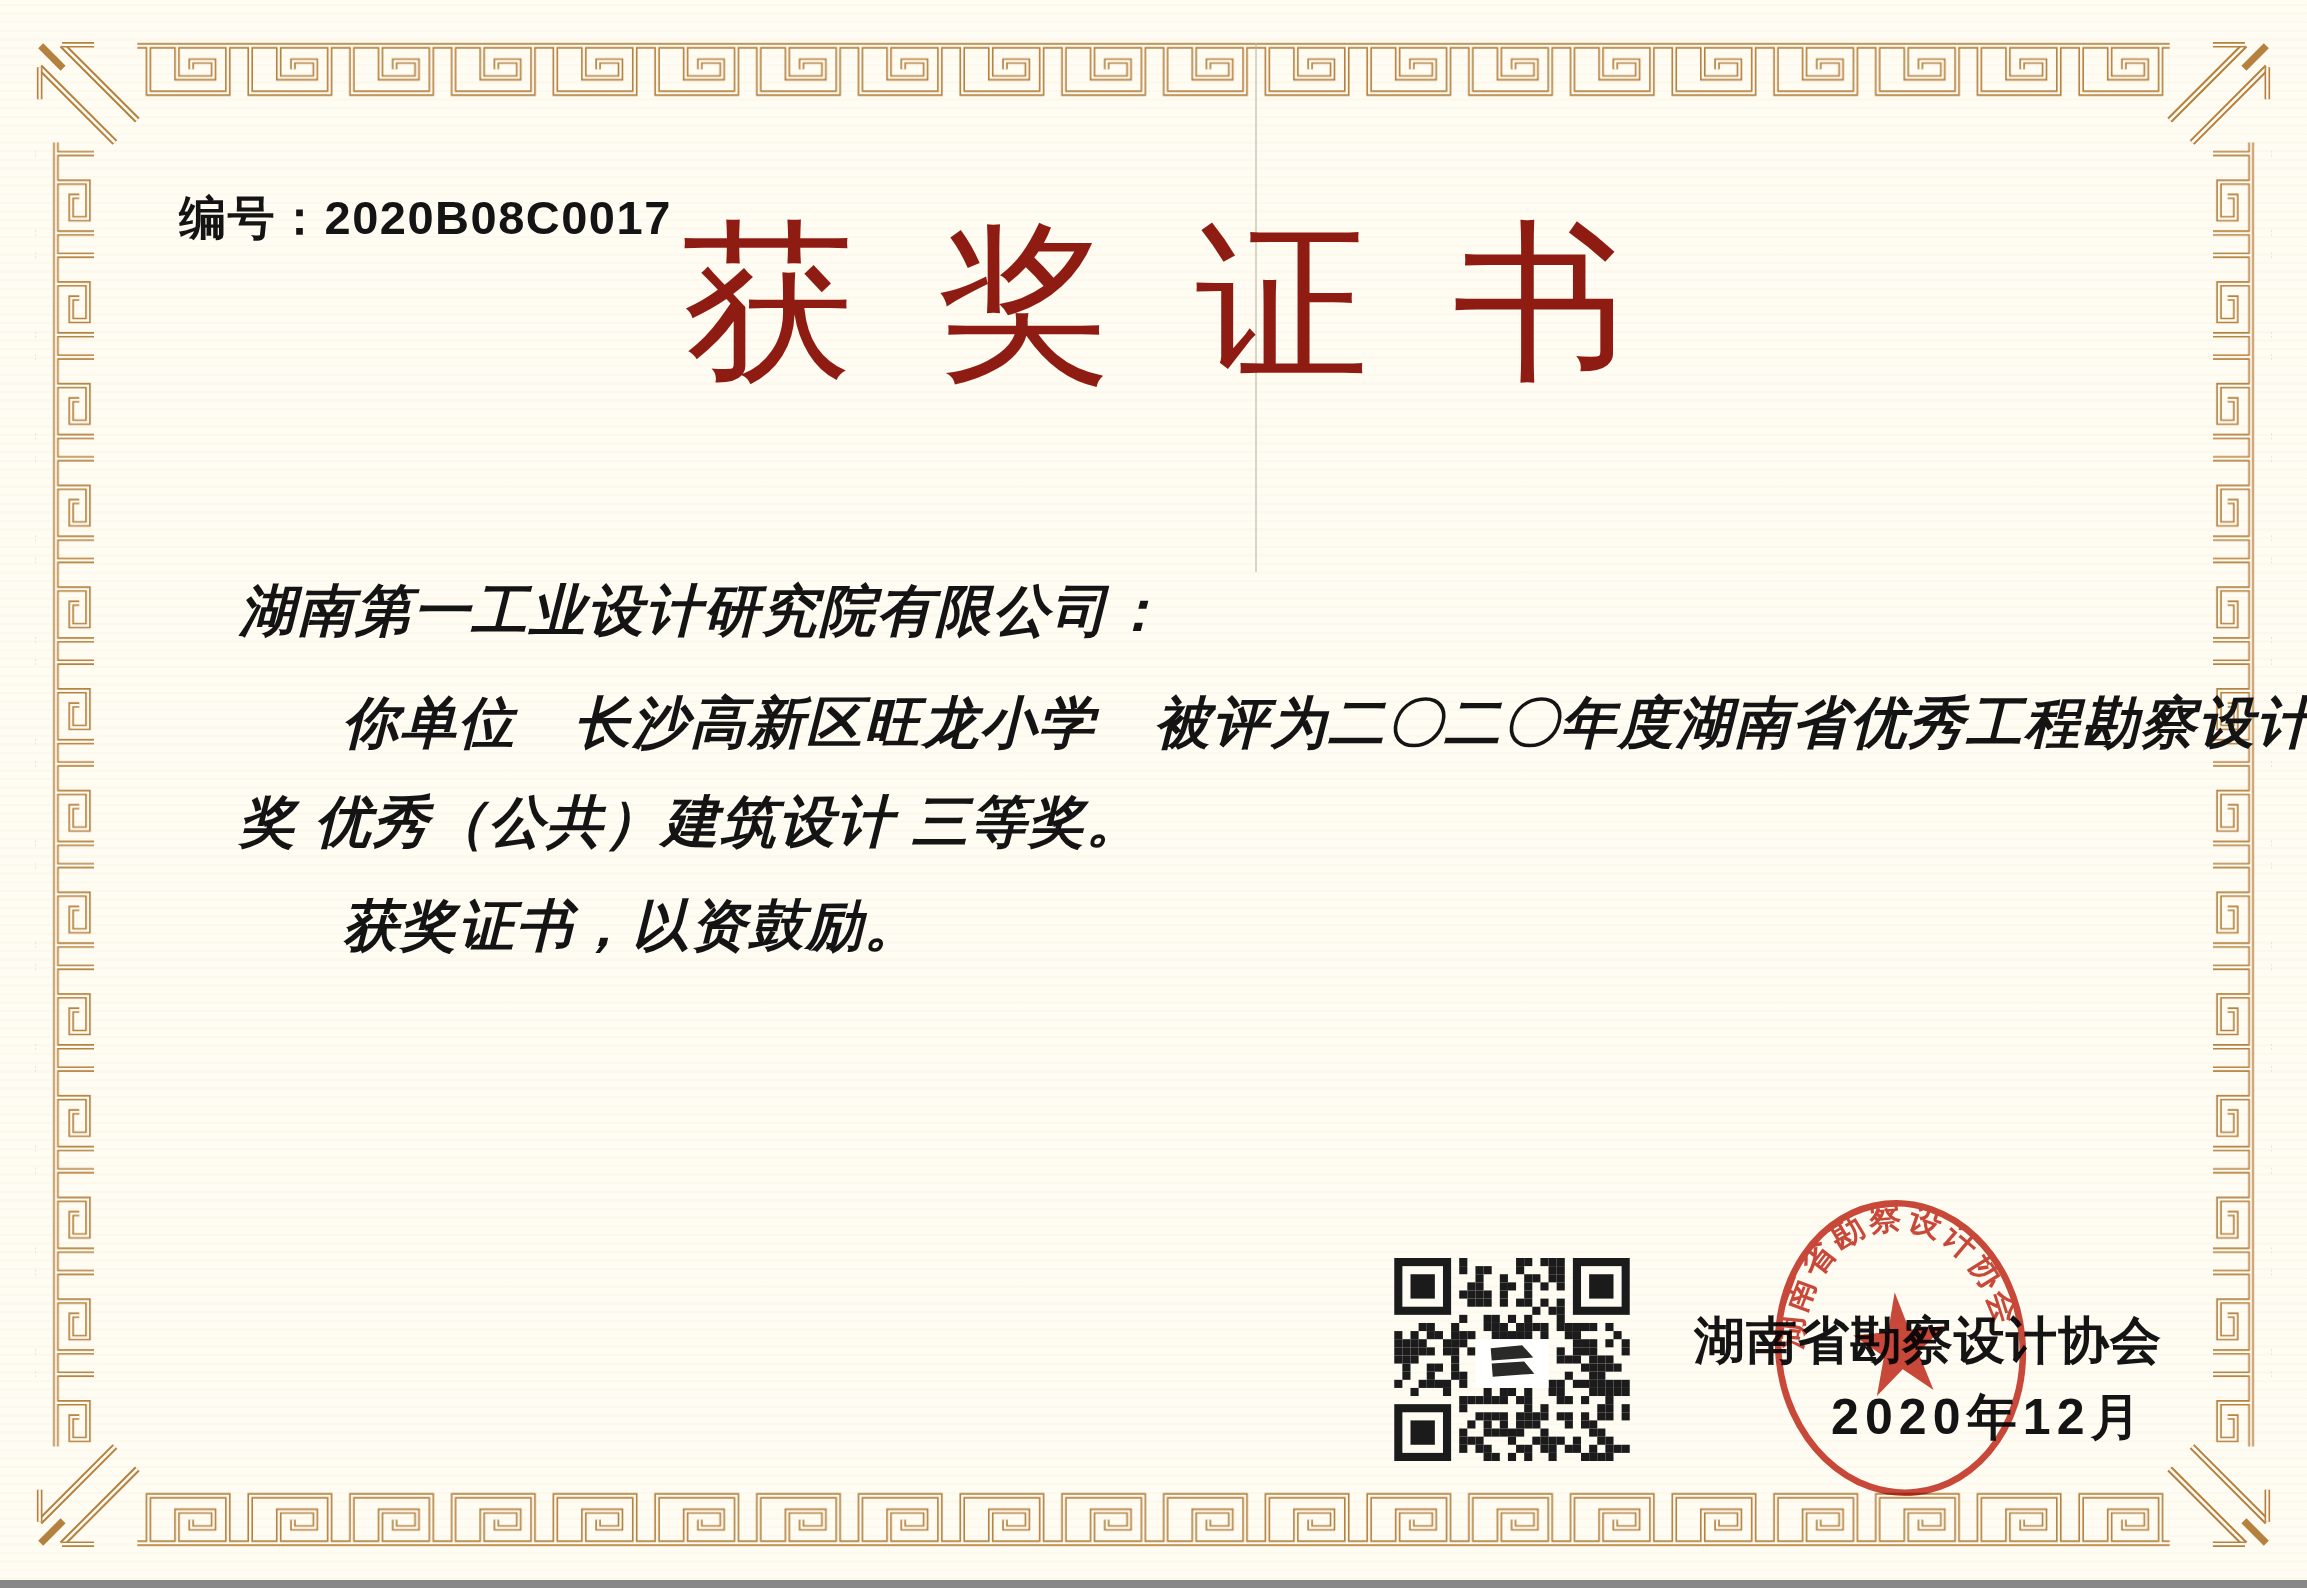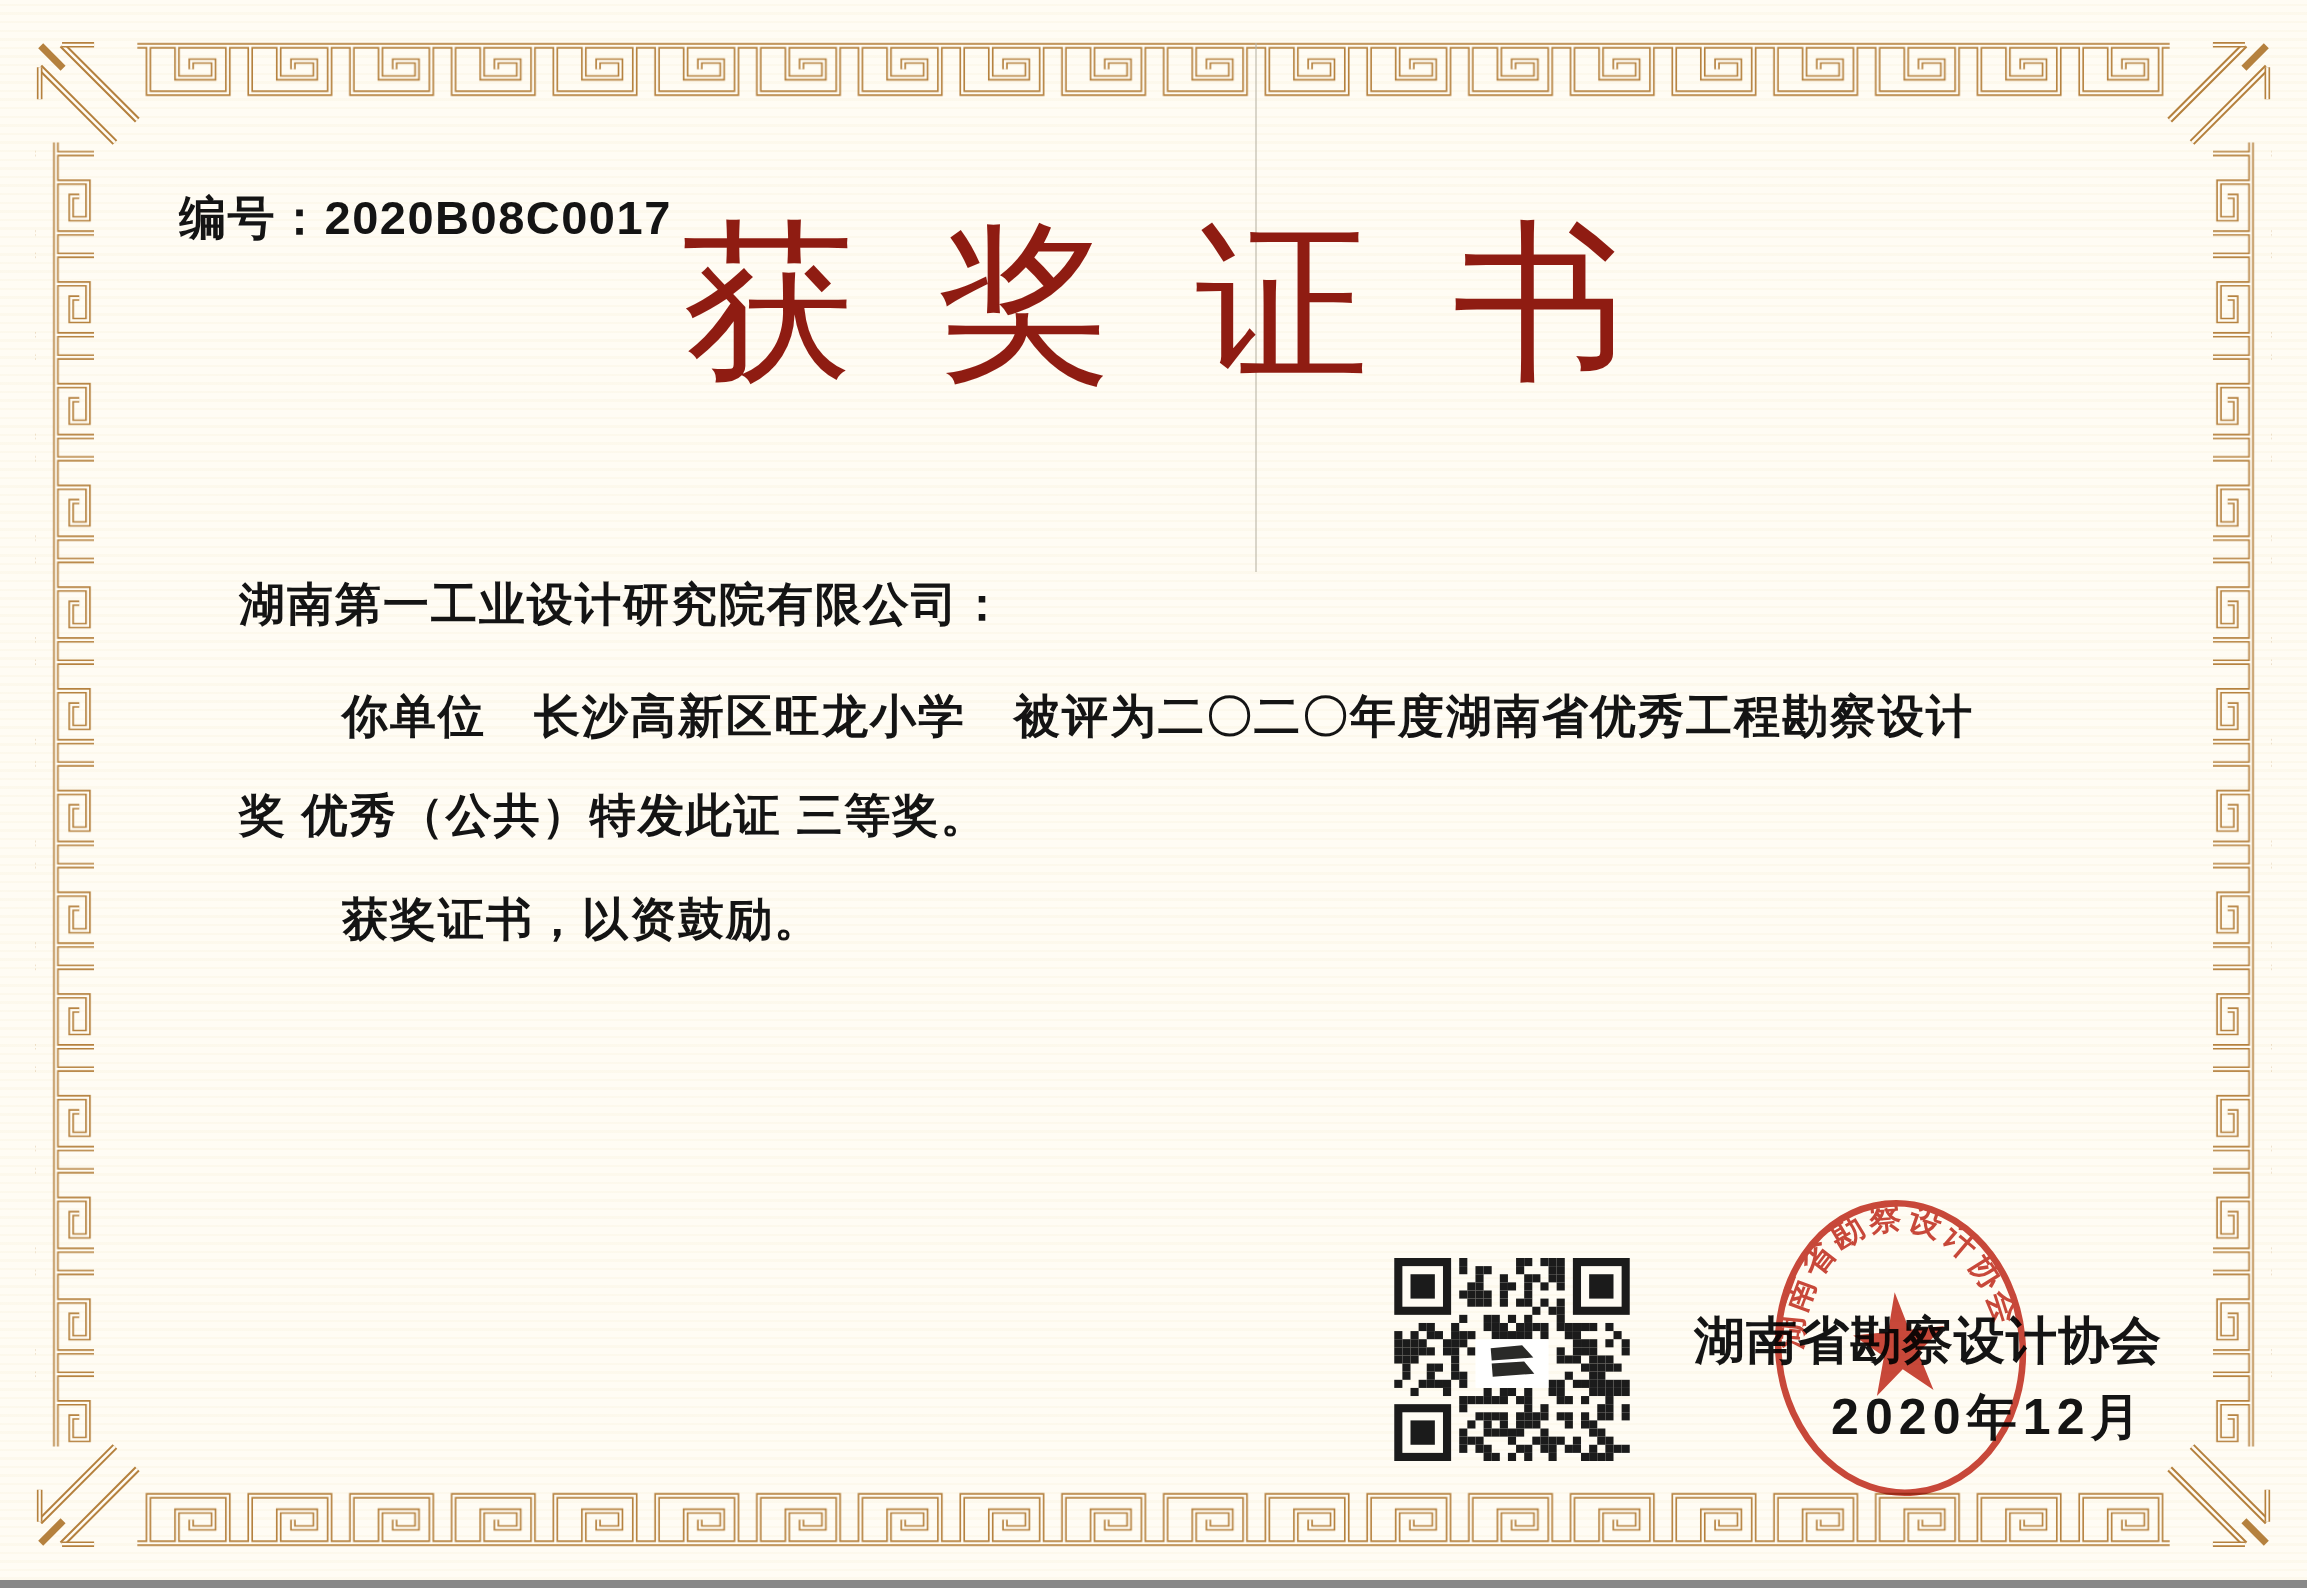--- a/index.html
+++ b/index.html
@@ -27,22 +27,22 @@
     position:absolute;left:0;top:203px;width:2307px;
     text-align:center;
     font-family:"DejaVu Serif","Liberation Serif",serif;
     font-weight:normal;
     font-size:173px;line-height:1.15;
     letter-spacing:84px;text-indent:84px;
     color:#8f1c12;white-space:nowrap;
   }
   .body-line{
     position:absolute;
-    font-size:46px;font-weight:600;letter-spacing:2px;
-    white-space:nowrap;color:#141414;
+    font-size:56px;font-weight:600;letter-spacing:2px;
+    white-space:nowrap;color:#141414;font-style:italic;
   }
   .l1{left:239px;top:574px;}
   .l2{left:342px;top:686px;}
   .l3{left:239px;top:785px;}
   .l4{left:342px;top:889px;}
   .issuer{
     position:absolute;left:1694px;top:1307px;
     font-size:51px;font-weight:600;letter-spacing:1px;white-space:nowrap;
   }
   .issue-date{
@@ -117,21 +117,21 @@
   <div class="crease"></div>
 
   <div class="num-line">
     <span>编号：</span><span>2020B08C0017</span>
   </div>
 
   <div class="title">获奖证书</div>
 
   <div class="body-line l1">湖南第一工业设计研究院有限公司：</div>
   <div class="body-line l2">你单位　长沙高新区旺龙小学　被评为二〇二〇年度湖南省优秀工程勘察设计</div>
-  <div class="body-line l3">奖 优秀（公共）特发此证 三等奖。</div>
+  <div class="body-line l3">奖 优秀（公共）建筑设计 三等奖。</div>
   <div class="body-line l4">获奖证书，以资鼓励。</div>
 
   <div class="qr-wrap">
     <svg width="236" height="203" viewBox="0 0 464 400">
         <rect x="128" y="0" width="16" height="16" fill="#1b1b1b"></rect>
         <rect x="240" y="0" width="16" height="16" fill="#1b1b1b"></rect>
         <rect x="256" y="0" width="16" height="16" fill="#1b1b1b"></rect>
         <rect x="288" y="0" width="16" height="16" fill="#1b1b1b"></rect>
         <rect x="304" y="0" width="16" height="16" fill="#1b1b1b"></rect>
         <rect x="320" y="0" width="16" height="16" fill="#1b1b1b"></rect>

